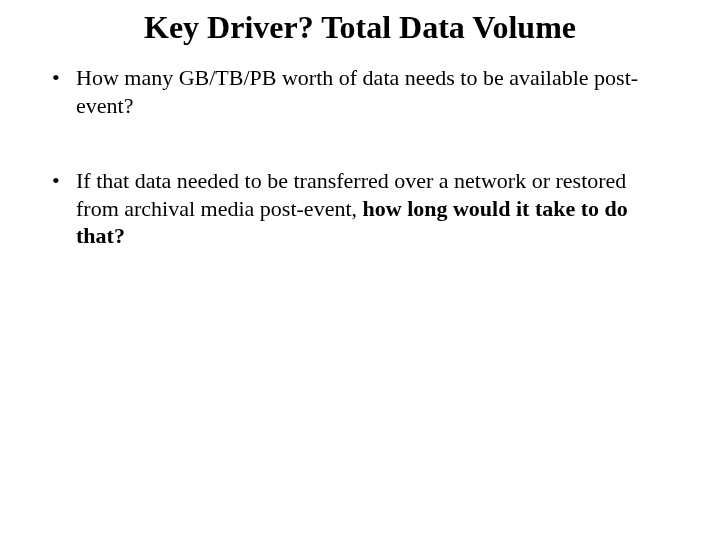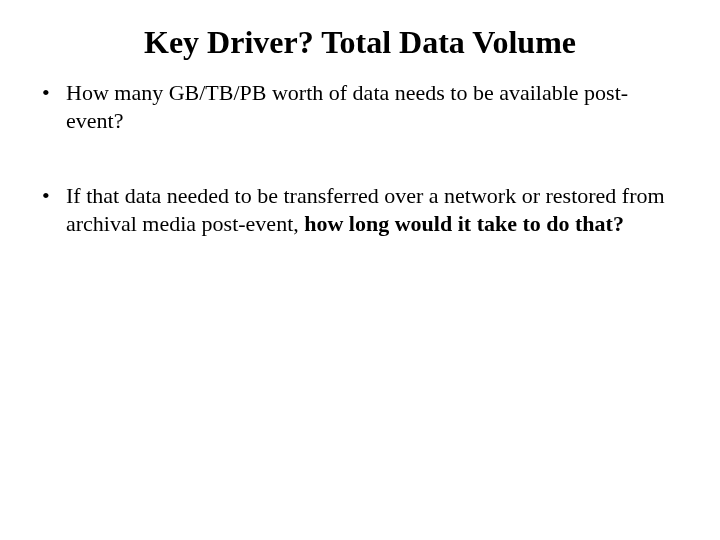--- a/index.html
+++ b/index.html
@@ -8,31 +8,31 @@
     width: 720px;
     height: 540px;
     background: #ffffff;
     font-family: "Times New Roman", Times, serif;
     color: #000000;
   }
   .slide {
     box-sizing: border-box;
     width: 720px;
     height: 540px;
-    padding: 24px 38px 0 38px;
+    padding: 9px 38px 0 38px;
   }
   .title {
     text-align: center;
     font-size: 32px;
     font-weight: bold;
     margin: 0 0 18px 0;
   }
   ul.bullets {
     list-style: none;
-    margin: 0;
+    margin: 10px;
     padding: 0;
   }
   ul.bullets > li {
     position: relative;
     font-size: 22px;
     line-height: 1.25;
     padding-left: 28px;
     margin-bottom: 48px;
   }
   ul.bullets > li::before {

